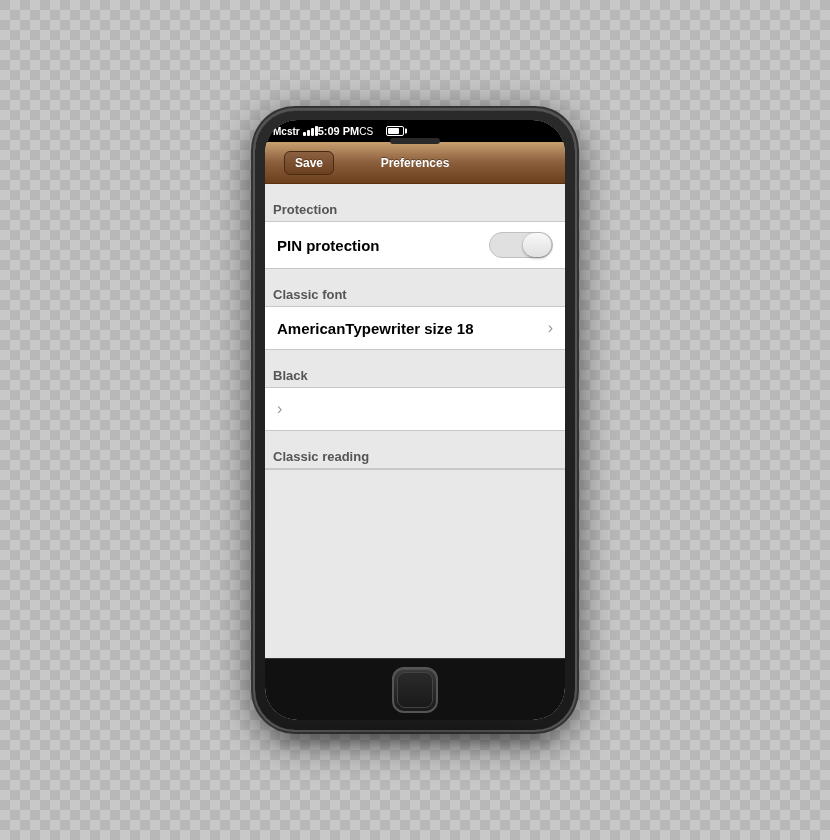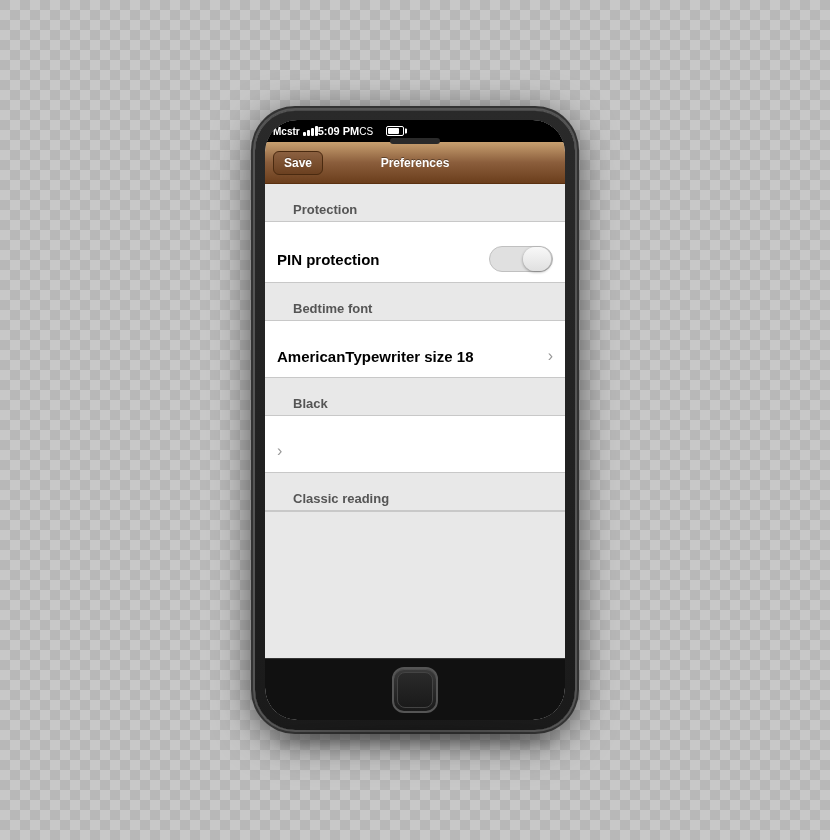--- a/index.html
+++ b/index.html
@@ -161,21 +161,21 @@
 
     .nav-title {
       color: white;
       font-size: 12px;
       font-weight: bold;
       text-shadow: 0 -1px 0 rgba(0,0,0,0.4);
     }
 
     .nav-save-btn {
       position: absolute;
-      left: 8px;
+      left: 19px;
       background: linear-gradient(180deg, #8b6040 0%, #6b4020 100%);
       border: 1px solid #4a2a10;
       border-radius: 6px;
       color: white;
       font-size: 12px;
       font-weight: bold;
       padding: 4px 10px;
       cursor: pointer;
       text-shadow: 0 -1px 0 rgba(0,0,0,0.3);
     }
@@ -189,21 +189,21 @@
     }
 
     .section {
       margin-top: 14px;
     }
 
     .section-header {
       color: #555;
       font-size: 13px;
       font-weight: bold;
-      padding: 4px 12px 4px 28px;
+      padding: 4px 12px 4px 8px;
       text-transform: none;
     }
 
     .settings-group {
       background: white;
       border-top: 1px solid #c8c8c8;
       border-bottom: 1px solid #c8c8c8;
       margin: 0;
     }
 
@@ -212,21 +212,20 @@
       align-items: center;
       justify-content: space-between;
       padding: 10px 12px;
       border-bottom: 1px solid #ddd;
       min-height: 42px;
       cursor: pointer;
     }
 
     .settings-row:last-child {
       border-bottom: none;
-      margin-top: 14px;
     }
 
     .row-label {
       font-size: 15px;
       font-weight: bold;
       color: #000;
     }
 
     .row-right {
       display: flex;
@@ -380,21 +379,21 @@
                 <div class="toggle toggle-off">
                   <span class="toggle-label-off">OFF</span>
                   <div class="toggle-thumb toggle-thumb-off"></div>
                 </div>
               </div>
             </div>
           </div>
         </div>
 
         <div class="section">
-          <div class="section-header">Bedtime font</div>
+          <div class="section-header">Classic font</div>
           <div class="settings-group">
             <div class="settings-row">
               <span class="row-label">AmericanTypewriter size 18</span>
               <div class="row-right">
                 <span class="chevron">›</span>
               </div>
             </div>
           </div>
         </div>
 

